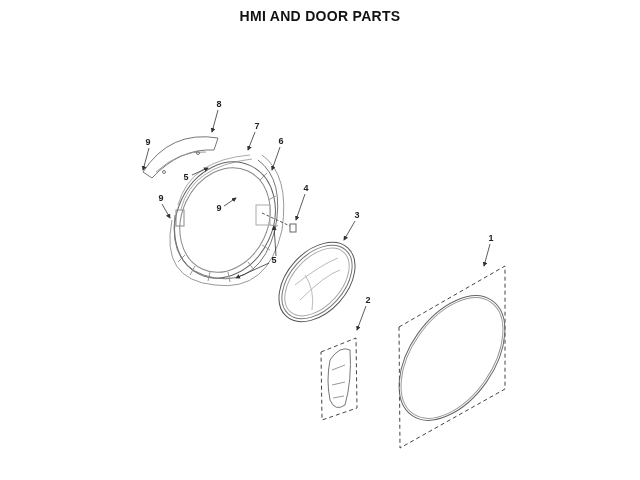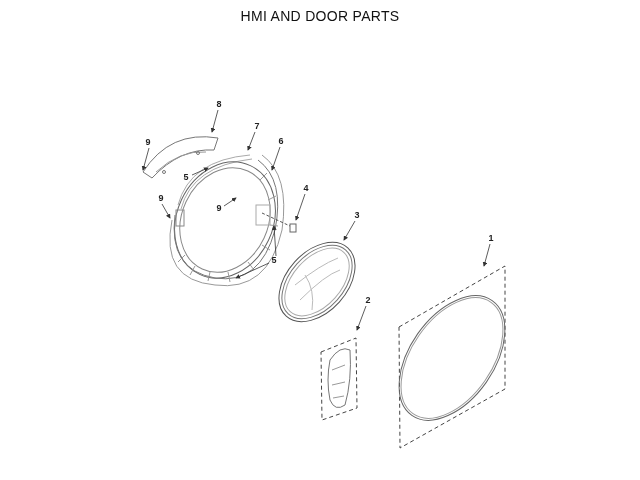--- a/index.html
+++ b/index.html
@@ -1,19 +1,19 @@
 <!DOCTYPE html>
 <html><head>
 <meta charset="utf-8">
 <style>
   html, body { margin: 0; padding: 0; background: #ffffff; }
   body { width: 640px; height: 480px; position: relative; overflow: hidden;
          font-family: "Liberation Sans", sans-serif; }
   .title { position: absolute; left: 0; top: 8px; width: 640px; text-align: center;
-           font-weight: normal; font-size: 14px; color: #111; letter-spacing: 0.3px; }
+           font-weight: bold; font-size: 14px; color: #111; letter-spacing: 0.3px; }
   svg.diagram { position: absolute; left: 0; top: 0; }
   .callout { position: absolute; font-size: 9px; font-weight: bold; color: #222;
              transform: translate(-50%, -50%); }
 </style>
 </head>
 <body>
 
 <div class="title">HMI AND DOOR PARTS</div>
 
 <svg class="diagram" width="640" height="480" viewBox="0 0 640 480" xmlns="http://www.w3.org/2000/svg">

